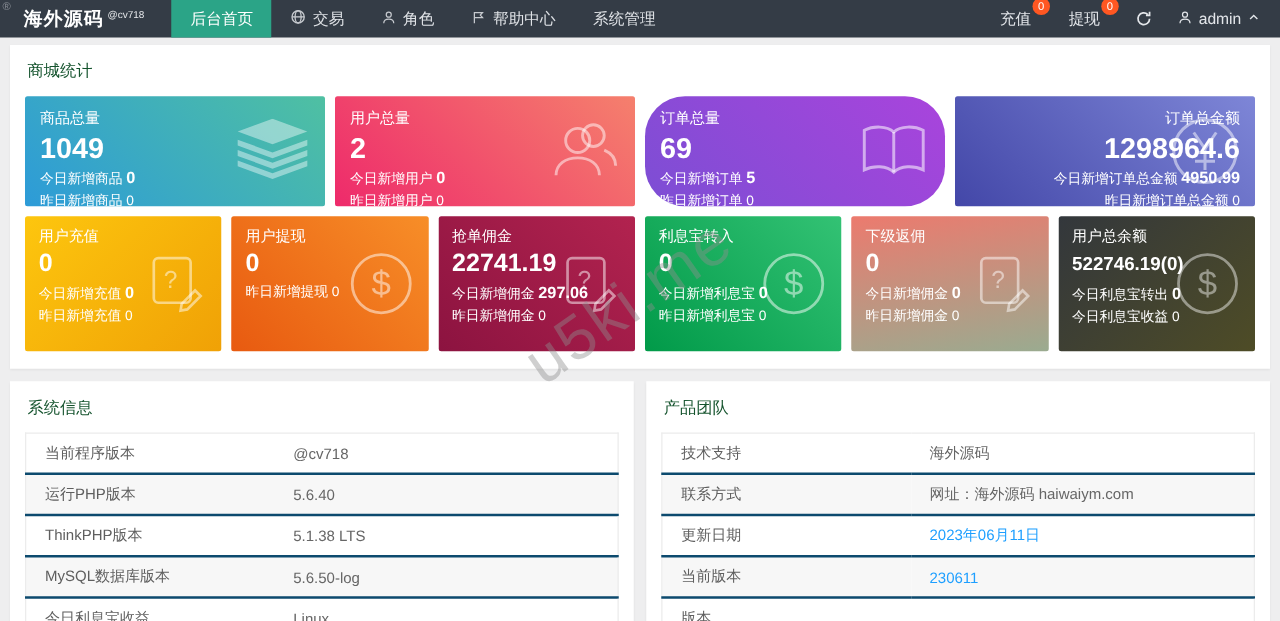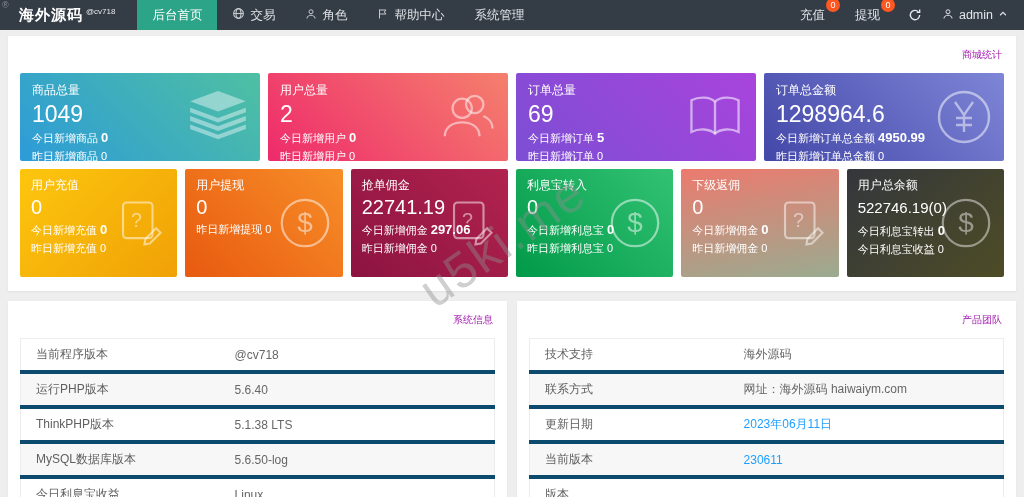--- a/index.html
+++ b/index.html
@@ -17,40 +17,40 @@
   .menu-item svg { opacity:.85; }
   .nav-right { margin-left:auto; display:flex; align-items:center; padding-right:10px; }
   .nav-num-item { position:relative; font-size:12.5px; color:#e3e6ea; padding:0 8px; margin-right:14px; cursor:pointer; }
   .badge { position:absolute; top:-9px; right:-7px; min-width:14px; height:14px; border-radius:8px;
     background:#ff5722; color:#fff; font-size:9px; line-height:14px; text-align:center; padding:0 3px; }
   .refresh-btn { margin:0 14px 0 6px; cursor:pointer; display:flex; align-items:center; color:#e3e6ea; }
   .admin-box { display:flex; align-items:center; gap:5px; font-size:12.5px; color:#e3e6ea; padding:0 6px; cursor:pointer; }
 
   
   .main-panel { background:#fff; margin:6px 8px 10px; padding:6px 12px 14px; box-shadow:0 1px 2px rgba(0,0,0,.06); }
-  .panel-title { font-size:10px; color:#a21caf; padding:6px 2px 11px;text-align:right; }
+  .panel-title { font-size:13px; color:#14532d; padding:6px 2px 11px; }
 
   .cards-row { display:flex; gap:8px; }
   .cards-row + .cards-row { margin-top:8px; }
   .card { flex:1; height:88px; border-radius:2px; color:#fff; position:relative; padding:9px 12px; overflow:hidden; }
   .row-small .card { height:108px; padding:8px 11px; }
   .card-title { font-size:12px; margin-bottom:2px; }
-  .card-value { font-size:23px; font-weight:normal; line-height:1.15; }
+  .card-value { font-size:23px; font-weight:bold; line-height:1.15; }
   .row-small .card-value { font-size:20px; }
   .card-value.compact { font-size:15px; line-height:1.6; }
   .card-sub { font-size:11px; margin-top:3px; white-space:nowrap; }
   .card-sub b { font-size:13px; margin-left:3px; }
   .card-sub .yv { margin-left:3px; }
   .card-icon { position:absolute; right:12px; top:50%; transform:translateY(-50%); line-height:0; }
 
   
   .bottom-row { display:flex; gap:10px; margin:0 8px; }
   .half-panel { flex:1; background:#fff; padding:6px 12px 14px; box-shadow:0 1px 2px rgba(0,0,0,.06); }
   .info-table { width:100%; border-collapse:collapse; border:1px solid #ececec; font-size:12px; color:#666; }
-  .info-table tr { border-bottom:4px solid #0c4a6e; }
+  .info-table tr { border-bottom:2px solid #0c4a6e; }
   .info-table tr:nth-child(even) { background:#f7f7f7; }
   .info-table td { padding:7px 15px; height:26px; }
   .info-table td.lbl { width:42%; color:#5f5f5f; }
   .info-table td.link { color:#1e9fff; cursor:pointer; }
 
   
   .watermark { position:absolute; left:408px; top:212px; z-index:60; font-size:50px; color:#8f8f8f;
     opacity:.42; transform:rotate(-35deg); pointer-events:none; letter-spacing:2px; }
 </style>
 </head>
@@ -148,34 +148,34 @@
       <span class="card-icon">
         <svg width="58" height="54" viewBox="0 0 60 56" fill="none" stroke="rgba(255,255,255,.5)" stroke-width="2.4">
           <circle cx="38" cy="15" r="9"></circle>
             <path d="M47 27c6 2.5 9.5 7.5 9.5 13"></path>
           <circle cx="25" cy="19" r="10"></circle>
             <path d="M7 48c0-9.5 8-14.5 18-14.5s18 5 18 14.5"></path>
         </svg>
       </span>
     </div>
 
-    <div class="card" style="background: linear-gradient(45deg, rgb(124, 78, 212), rgb(169, 68, 220));">
+    <div class="card" style="background: linear-gradient(45deg, rgb(124, 78, 212), rgb(169, 68, 220)); border-radius: 32px;">
       <div class="card-title">订单总量</div>
       <div class="card-value">69</div>
       <div class="card-sub"><span>今日新增订单</span><b>5</b></div>
       <div class="card-sub"><span>昨日新增订单</span><span class="yv">0</span></div>
       <span class="card-icon">
         <svg width="58" height="48" viewBox="0 0 64 52" fill="none" stroke="rgba(255,255,255,.55)" stroke-width="2.6">
           <path d="M32 9C26 3.5 14 3.5 6 7.5v35c8-4 20-4 26 2 6-6 18-6 26-2v-35C50 3.5 38 3.5 32 9z"></path>
           <path d="M32 9v35.5"></path>
         </svg>
       </span>
     </div>
 
-    <div class="card" style="background: linear-gradient(45deg, rgb(67, 71, 168), rgb(126, 134, 215));">
+    <div class="card" style="background: linear-gradient(45deg, rgb(67, 71, 168), rgb(126, 134, 215)); text-align: right;">
       <div class="card-title">订单总金额</div>
       <div class="card-value">1298964.6</div>
       <div class="card-sub"><span>今日新增订单总金额</span><b>4950.99</b></div>
       <div class="card-sub"><span>昨日新增订单总金额</span><span class="yv">0</span></div>
       <span class="card-icon">
         <svg width="56" height="56" viewBox="0 0 56 56" fill="none" stroke="rgba(255,255,255,.5)" stroke-width="2.4">
           <circle cx="28" cy="28" r="25"></circle>
           <path d="M19 13l9 13 9-13M28 26v17M20 29h16M20 36h16"></path>
         </svg>
       </span>

